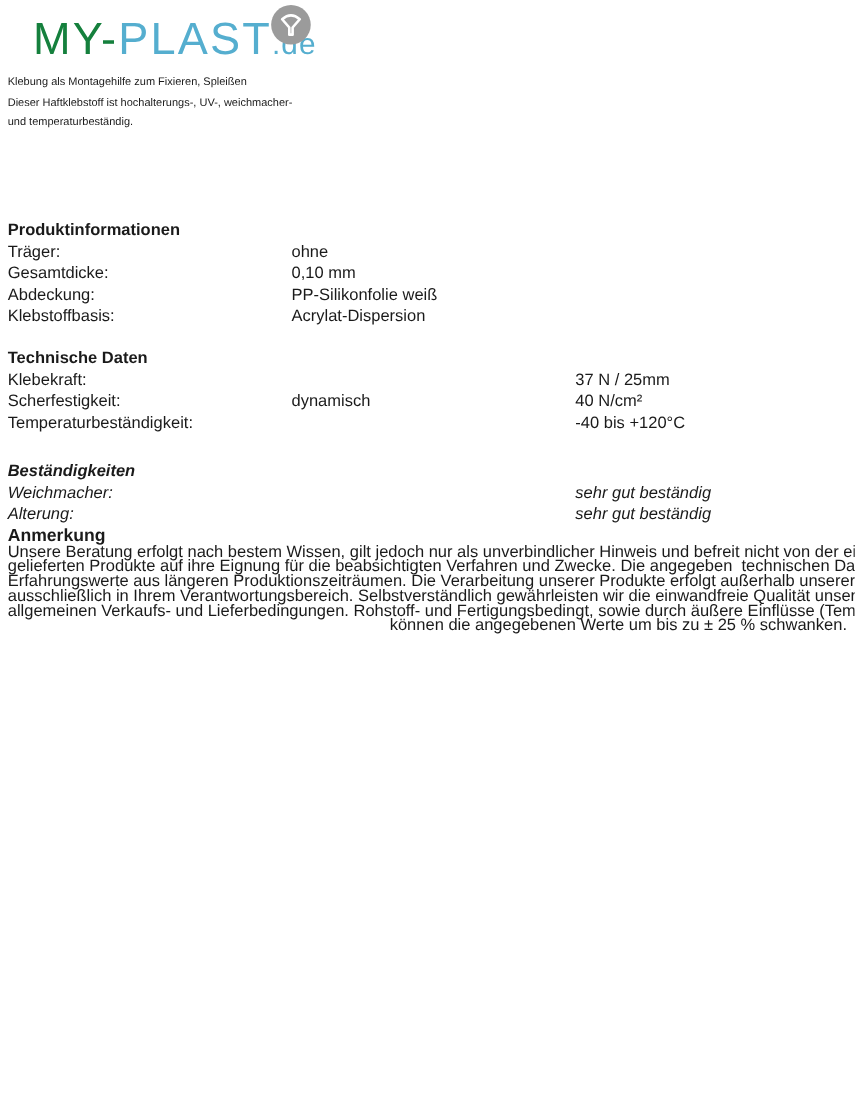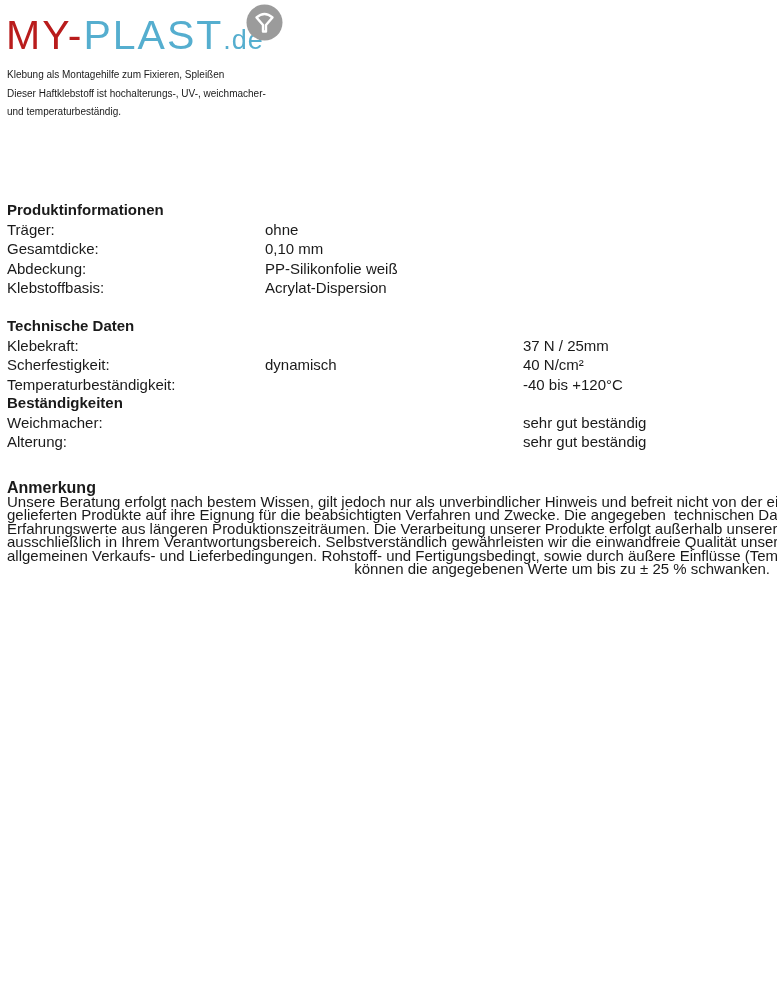--- a/index.html
+++ b/index.html
@@ -27,21 +27,21 @@
     left: 6px;
     height: 58px;
     white-space: nowrap;
   }
   .logo-text {
     font-weight: 100;
     font-size: 41px;
     letter-spacing: 2px;
     line-height: 58px;
   }
-  .logo-my   { color: #b91c1c; }
+  .logo-my   { color: #15803d; margin-left: 24px; }
   .logo-plast{ color: #55aecf; }
   .logo-de   { color: #55aecf; font-size: 27px; letter-spacing: 1px; }
   .logo-badge {
     position: absolute;
     left: 240px;
     top: -2px;
     width: 37px;
     height: 37px;
   }
 
@@ -68,21 +68,21 @@
     margin: 0;
   }
   .kv-row {
     display: grid;
     grid-template-columns: 258px 258px 1fr;
     font-size: 15px;
     line-height: 19.3px;
   }
   .sec-produktinfo   { top: 199px; }
   .sec-technische    { top: 315px; }
-  .sec-bestaendigkeit{ top: 392px; }
+  .sec-bestaendigkeit{ top: 418px; font-style: italic; }
 
   
   .sec-anmerkung { top: 481px; }
   .anmerkung-title {
     font-weight: bold;
     font-size: 16px;
     line-height: 14px;
     margin: 0;
   }
   .anmerkung-text {

